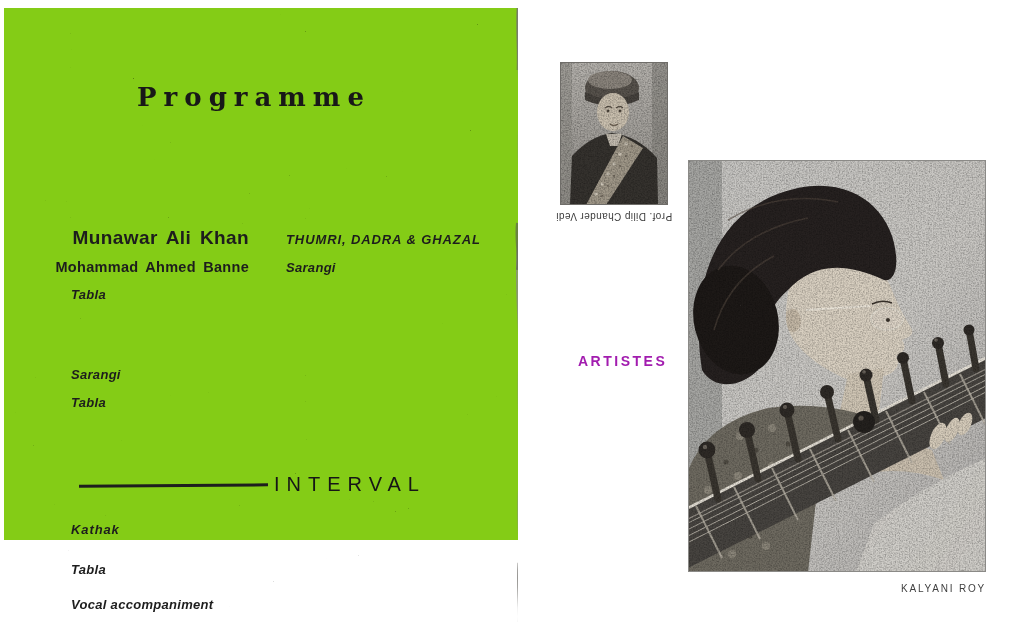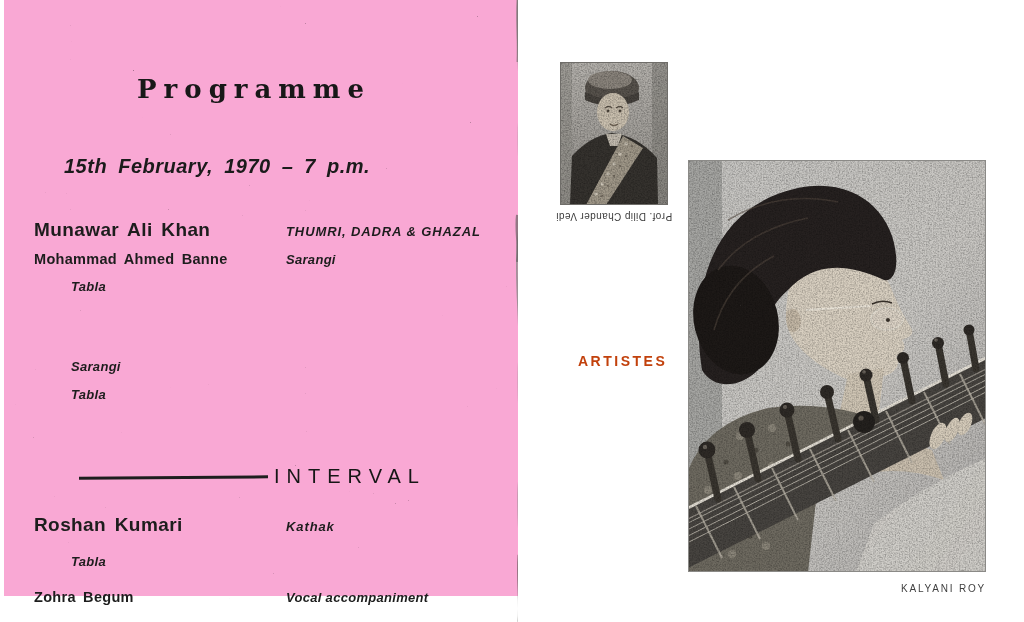--- a/index.html
+++ b/index.html
@@ -4,41 +4,41 @@
 <style>
   html,body{margin:0;padding:0;background:#ffffff;}
   .canvas{
     position:relative;width:1024px;height:622px;overflow:hidden;
     background:#ffffff;
     font-family:"Liberation Sans",sans-serif;
     color:#1d1d1d;
   }
   
   .page-left{
-    position:absolute;left:4px;top:0;width:514px;height:596px;
-    background:#f9a8d4;
+    position:absolute;left:4px;top:8px;width:514px;height:532px;
+    background:#84cc16;
   }
   .paper-noise{position:absolute;left:0;top:0;pointer-events:none;}
   .torn-edge{position:absolute;left:486px;top:0;pointer-events:none;}
   .title{
     position:absolute;left:100px;top:74px;width:300px;margin:0;
     text-align:center;
     font-family:"DejaVu Serif",serif;font-weight:bold;
     font-size:26px;letter-spacing:7px;color:#181818;
   }
   .date{
     position:absolute;left:60px;top:155px;
     font-size:20px;font-weight:bold;font-style:italic;
     letter-spacing:0.5px;word-spacing:5px;color:#1b1b1b;
   }
   .prow{
     position:absolute;left:30px;width:460px;
     display:flex;align-items:baseline;
   }
-  .artist{width:215px;font-weight:bold;font-size:14.5px;letter-spacing:0.3px;word-spacing:3px;}
+  .artist{width:215px;text-align:right;font-weight:bold;font-size:14.5px;letter-spacing:0.3px;word-spacing:3px;}
   .item{margin-left:37px;font-size:13px;font-weight:bold;font-style:italic;letter-spacing:0.3px;}
   .lead .artist{font-size:19px;letter-spacing:0.4px;}
   .lead .item{letter-spacing:0.9px;}
   .interval-rule{
     position:absolute;left:75px;top:476px;width:189px;height:3px;
     background:#1e1e1e;transform:rotate(-0.4deg);
   }
   .interval-label{
     position:absolute;left:270px;top:465px;
     font-size:20px;font-weight:normal;letter-spacing:7px;color:#161616;
@@ -46,21 +46,21 @@
   
   .page-right{position:absolute;left:518px;top:0;width:506px;height:622px;background:#ffffff;}
   .photo-small{position:absolute;left:42px;top:62px;width:108px;height:143px;}
   .caption-flipped{
     position:absolute;left:31px;top:211px;width:130px;
     text-align:center;font-size:10px;color:#3c3c3c;letter-spacing:0.4px;
     transform:rotate(180deg);
   }
   .artistes-label{
     position:absolute;left:60px;top:353px;
-    font-size:14px;font-weight:bold;letter-spacing:2.5px;color:#c2410c;
+    font-size:14px;font-weight:bold;letter-spacing:2.5px;color:#a21caf;
   }
   .photo-large{position:absolute;left:170px;top:160px;width:298px;height:412px;}
   .caption-large{
     position:absolute;left:170px;top:583px;width:298px;
     text-align:right;font-size:10px;letter-spacing:1.8px;color:#3f3f3f;
   }
   figure{margin:0;padding:0;}
   svg{display:block;}
 </style>
 </head>
@@ -80,21 +80,20 @@
           <feTurbulence type="fractalNoise" baseFrequency="0.55" numOctaves="2" seed="23"></feTurbulence>
           <feColorMatrix type="matrix" values="0 0 0 0 0  0 0 0 0 0  0 0 0 0 0  3.5 3.5 3.5 0 -8.2"></feColorMatrix>
         </filter>
       </defs>
       <rect x="0" y="0" width="514" height="622" fill="#000" filter="url(#speckle)" opacity="0.55"></rect>
       <rect x="0" y="0" width="514" height="622" fill="#000" filter="url(#speckle2)" opacity="0.35"></rect>
     </svg>
 
     <h1 class="title">Programme</h1>
 
-    <div class="date">15th February,  1970 – 7 p.m.</div>
 
     <div class="prow lead" style="top:219px">
       <div class="artist">Munawar Ali Khan</div>
       <div class="item">THUMRI, DADRA &amp; GHAZAL</div>
     </div>
     <div class="prow" style="top:251px">
       <div class="artist">Mohammad Ahmed Banne</div>
       <div class="item">Sarangi</div>
     </div>
     <div class="prow" style="top:279px">
@@ -105,28 +104,26 @@
       <div class="item">Sarangi</div>
     </div>
     <div class="prow" style="top:387px">
       <div class="item">Tabla</div>
     </div>
 
     <div class="interval-rule"></div>
     <div class="interval-label">INTERVAL</div>
 
     <div class="prow lead" style="top:514px">
-      <div class="artist">Roshan Kumari</div>
       <div class="item">Kathak</div>
     </div>
     <div class="prow" style="top:554px">
       <div class="item">Tabla</div>
     </div>
     <div class="prow" style="top:589px">
-      <div class="artist">Zohra Begum</div>
       <div class="item">Vocal accompaniment</div>
     </div>
 
     <svg class="torn-edge" width="44" height="622" aria-hidden="true">
       <path d="M28,0 C26,40 31,80 29,120 C27,160 33,200 28,240 C24,280 31,320 29,360 C27,400 32,440 29,480 C26,520 33,560 30,622" fill="none" stroke="#8a8a88" stroke-width="1.8" opacity="0.8"></path>
       <path d="M31,0 C29,50 34,110 31,170 C29,230 35,300 31,370 C28,440 34,520 32,622" fill="none" stroke="#b7b5b2" stroke-width="1" opacity="0.7"></path>
       <path d="M28,215 C26,230 30,245 28,262" fill="none" stroke="#5c5c5a" stroke-width="4" opacity="0.65"></path>
       <path d="M30,555 C28,580 32,600 30,622" fill="none" stroke="#55534f" stroke-width="5" opacity="0.6"></path>
       <path d="M28,0 C27,20 29,40 28,62" fill="none" stroke="#6e6c69" stroke-width="3" opacity="0.6"></path>
       <rect x="18" y="0" width="22" height="622" fill="#000" filter="url(#speckle2)" opacity="0.5"></rect>

